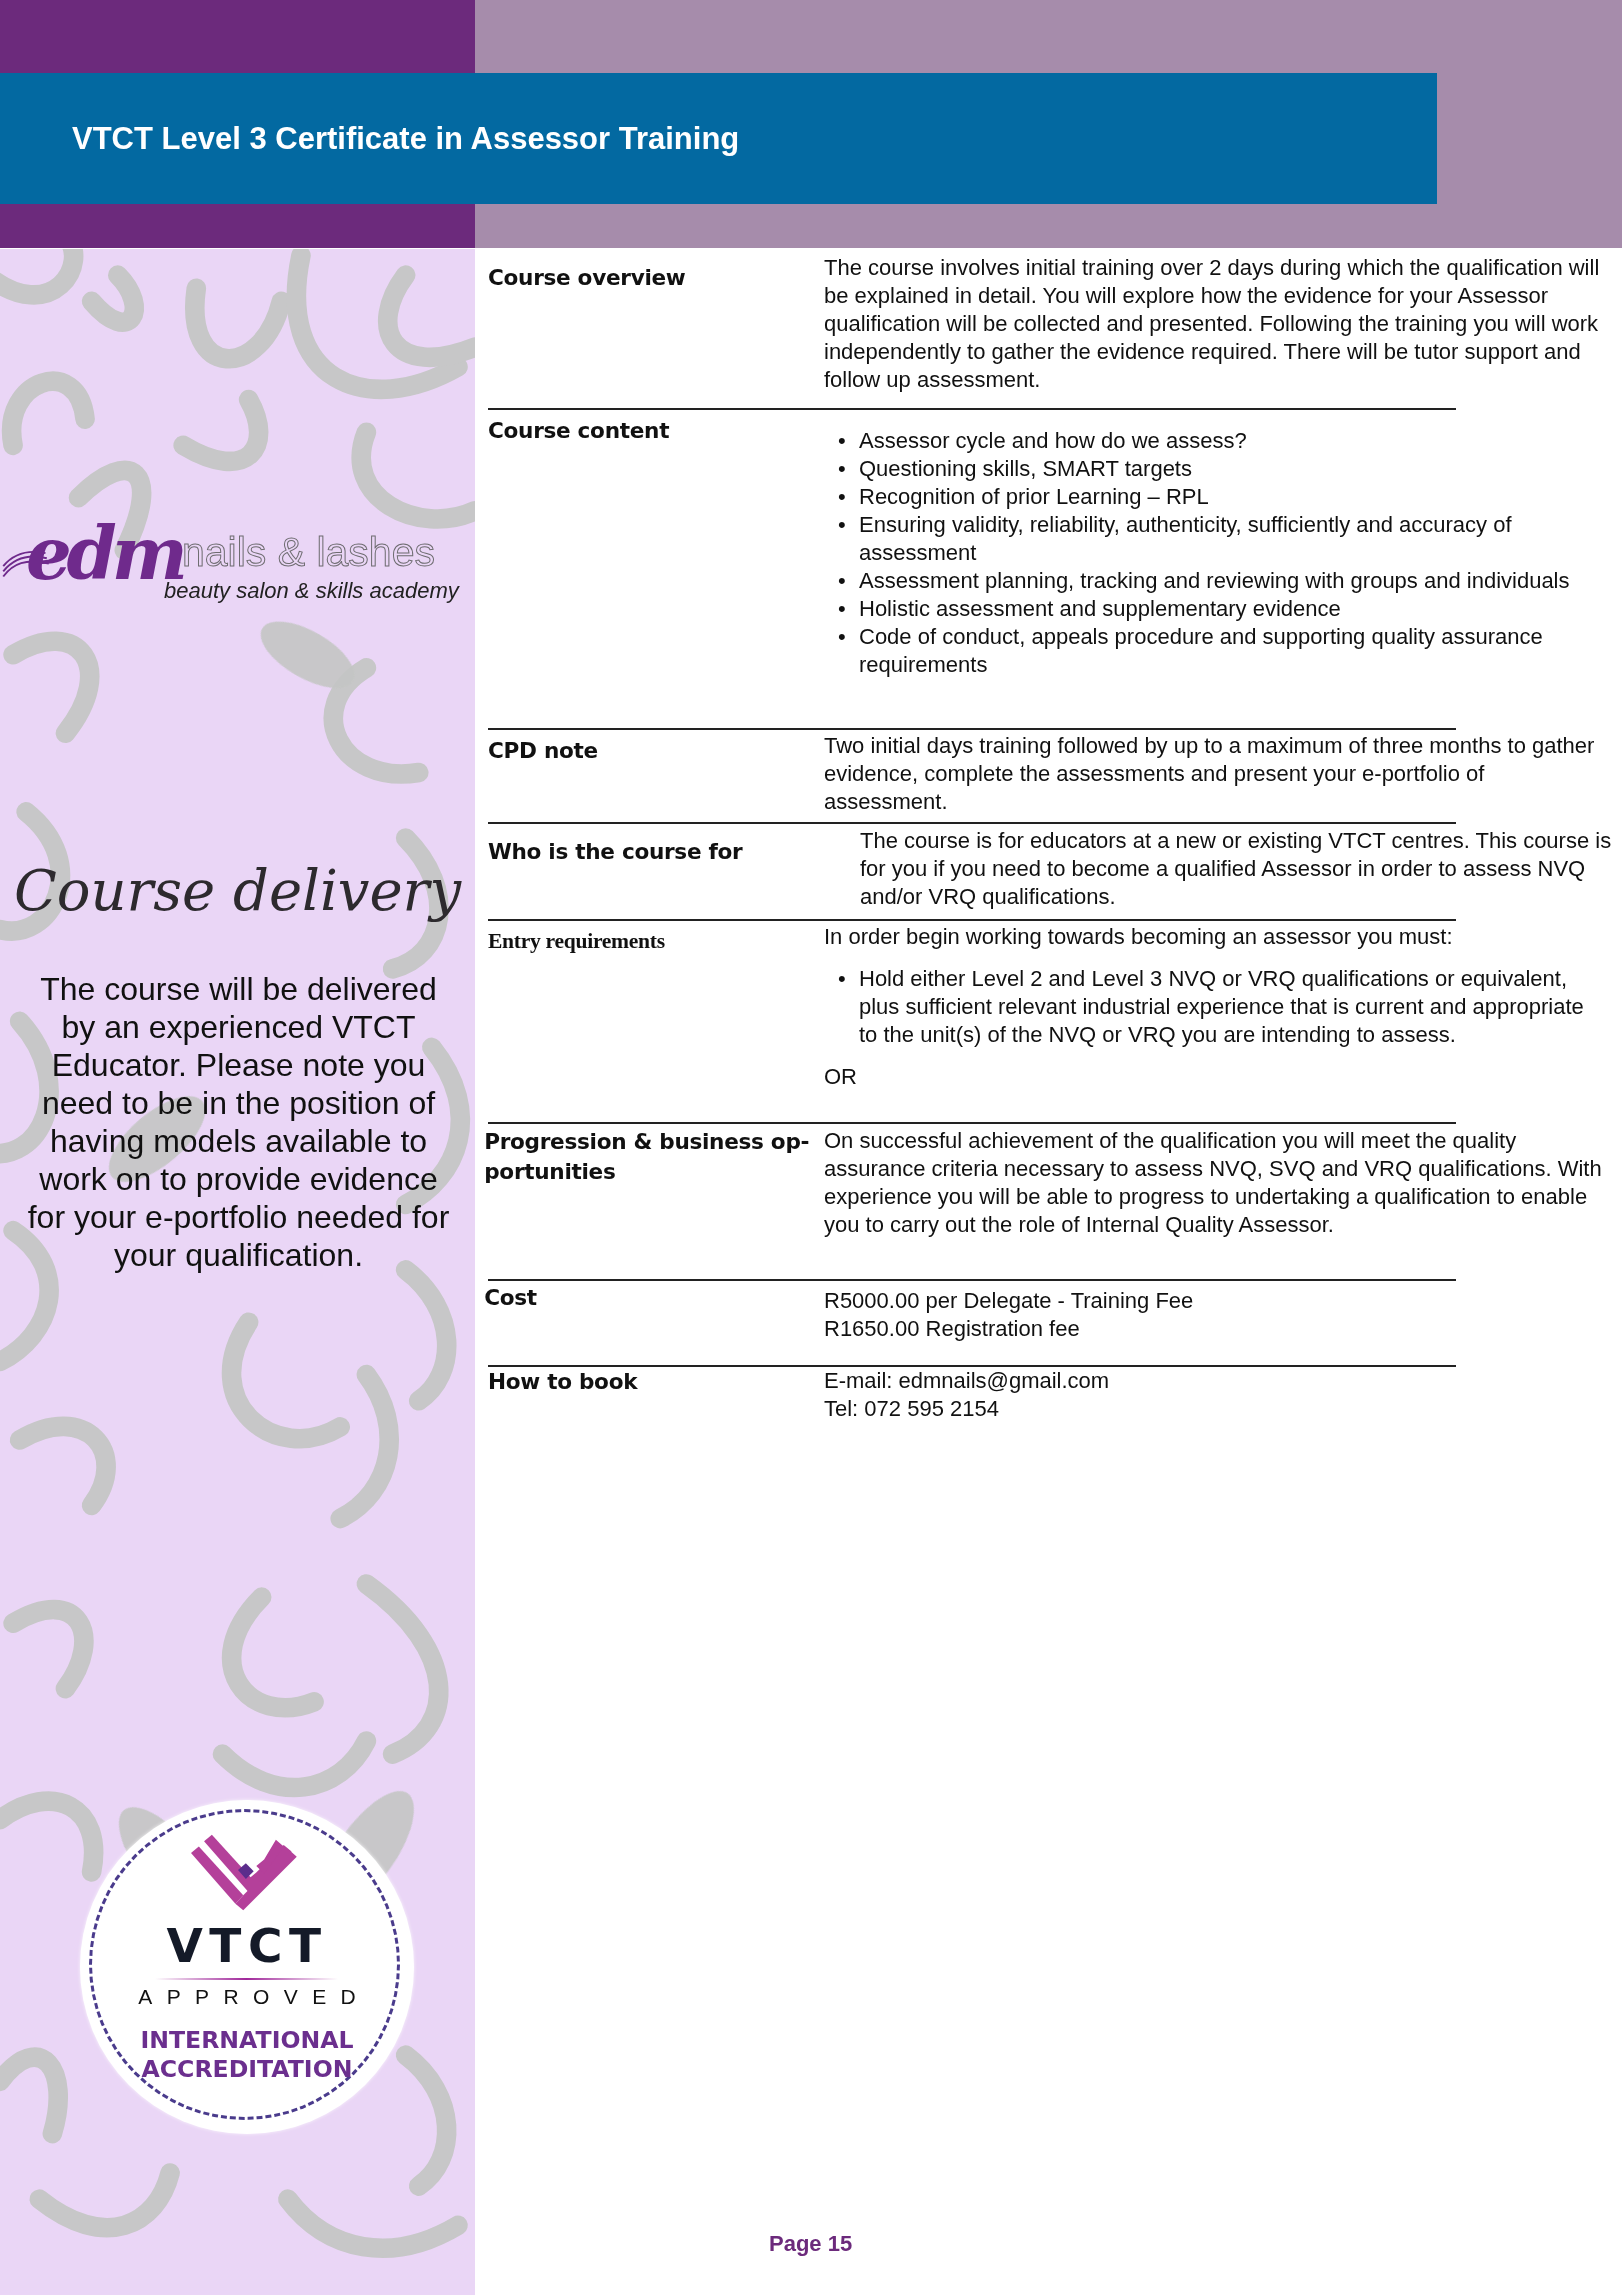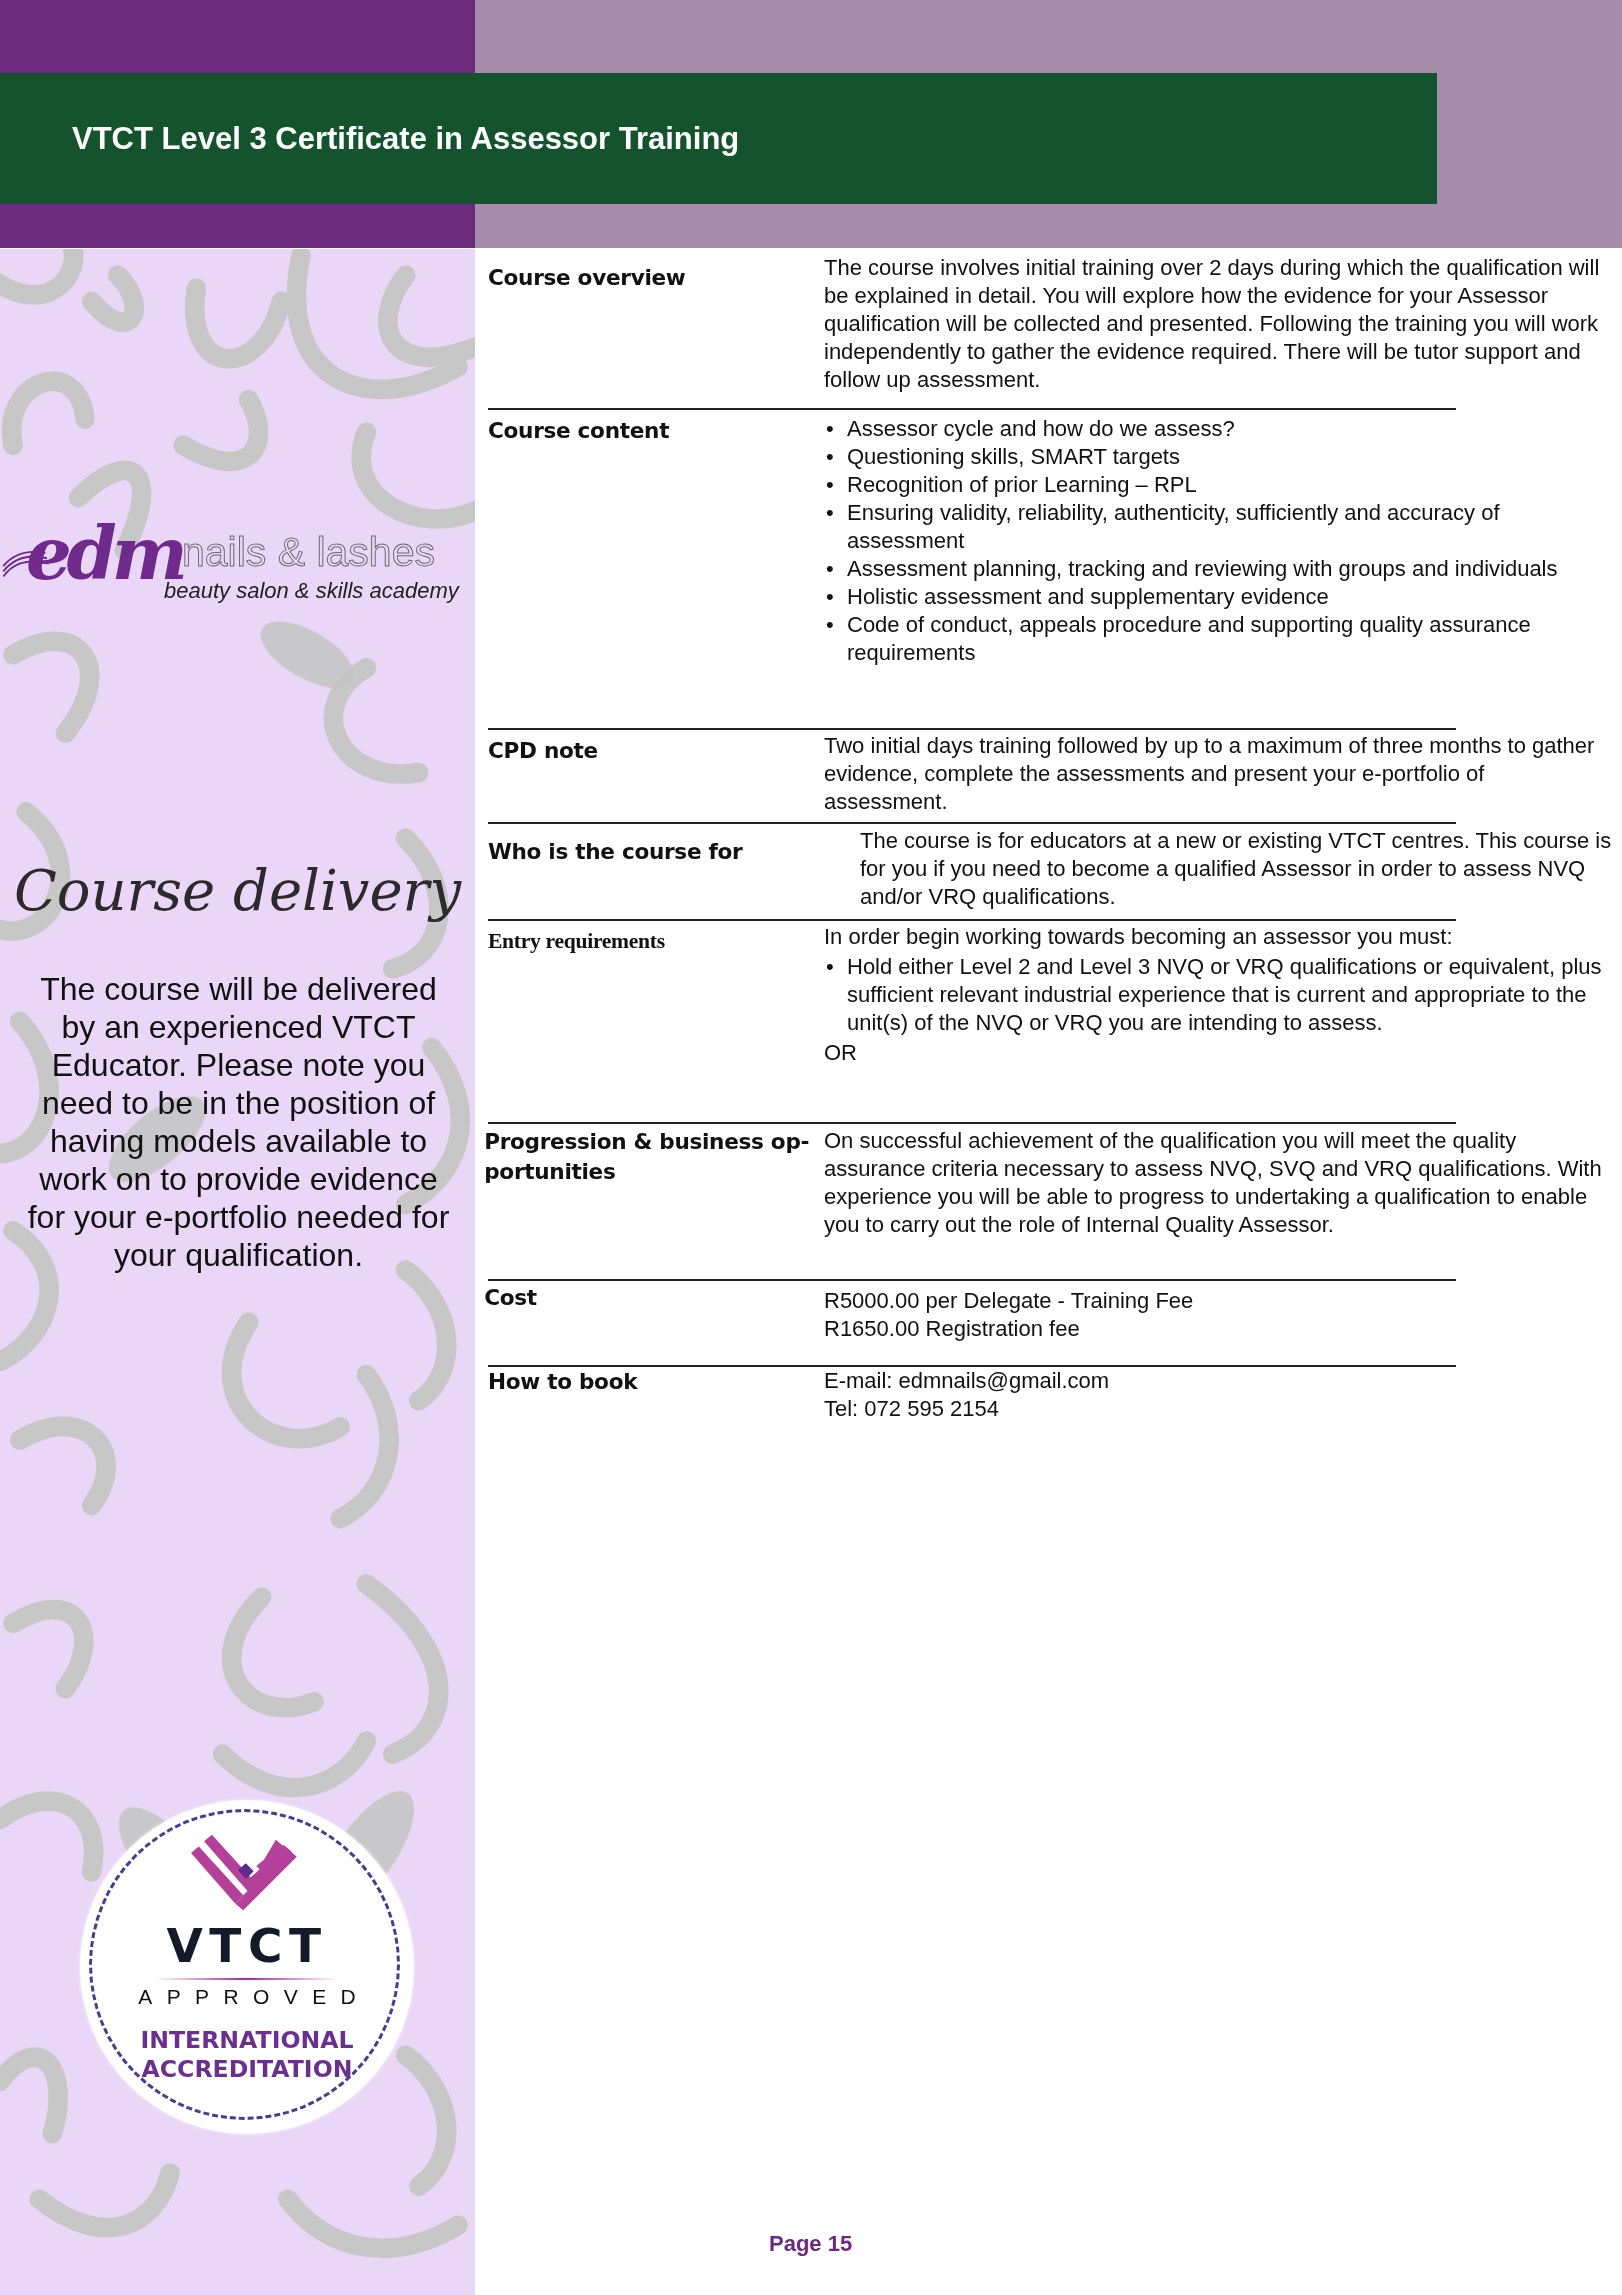--- a/index.html
+++ b/index.html
@@ -4,21 +4,21 @@
 <style>
   html, body { margin:0; padding:0; }
   body { width:1623px; height:2295px; position:relative; overflow:hidden; background:#ffffff; font-family:"Liberation Sans", sans-serif; }
 
   
   .band-left-top { position:absolute; left:0; top:0; width:475px; height:73px; background:#6c2a7c; }
   .band-right-top { position:absolute; left:475px; top:0; width:1148px; height:73px; background:#a68cab; }
   .band-left-bot { position:absolute; left:0; top:204px; width:475px; height:44px; background:#6c2a7c; }
   .band-right-bot { position:absolute; left:475px; top:204px; width:1148px; height:44px; background:#a68cab; }
   .band-right-side { position:absolute; left:1437px; top:73px; width:186px; height:131px; background:#a68cab; }
-  .title-bar { position:absolute; left:0; top:73px; width:1437px; height:131px; background:#14532d; display:flex; align-items:center; }
+  .title-bar { position:absolute; left:0; top:73px; width:1437px; height:131px; background:#0369a1; display:flex; align-items:center; }
   .title-bar h1 { margin:0 0 0 72px; color:#ffffff; font-size:31px; font-weight:bold; font-family:"Liberation Sans", sans-serif; letter-spacing:0px; }
 
   
   .sidebar { position:absolute; left:0; top:249px; width:475px; height:2047px; background:#ead6f6; overflow:hidden; }
   .sidebar svg.pattern { position:absolute; left:0; top:0; width:475px; height:2047px; }
 
   .logo { position:absolute; left:0; top:262px; width:475px; height:92px; }
   .logo .edm { position:absolute; left:26px; top:0; font-family:"DejaVu Serif", serif; font-style:italic; font-weight:bold; color:#6f2a8c; font-size:72px; letter-spacing:-5.2px; }
   .logo .lashes-icon { position:absolute; left:0; top:33px; }
   .logo .nails { position:absolute; left:182px; top:18.3px; font-size:41px; color:#a2a0a6; font-family:"Liberation Sans", sans-serif; -webkit-text-stroke:1px #6e6c70; color:transparent; }
@@ -34,21 +34,21 @@
   .badge .rule { position:absolute; left:75px; top:178px; width:183px; height:2px; background:linear-gradient(90deg, rgba(160,40,150,0), #a0289a, rgba(160,40,150,0)); }
   .badge .approved { position:absolute; left:0; top:185px; width:334px; text-align:center; font-size:21px; letter-spacing:14.4px; color:#111; font-family:"Liberation Sans", sans-serif; padding-left:14.4px; box-sizing:border-box; }
   .badge .intl { position:absolute; left:0; top:226px; width:334px; text-align:center; font-size:23.6px; line-height:29px; font-weight:bold; color:#6b2f8e; font-family:"DejaVu Sans", sans-serif; }
 
   
   .main { position:absolute; left:475px; top:249px; width:1148px; }
   .row { position:absolute; left:0; width:1148px; }
   .row .label { position:absolute; left:13px; font-family:"DejaVu Sans", sans-serif; font-weight:bold; font-size:21.6px; color:#111; line-height:30px; letter-spacing:-0.3px; }
   .row .value { position:absolute; left:349px; width:779px; font-family:"Liberation Sans", sans-serif; font-size:22px; line-height:28px; color:#111; }
   .rule { position:absolute; left:13px; width:968px; height:2px; background:#222; }
-  ul.bullets { list-style:none; margin:2px; padding:0; }
+  ul.bullets { list-style:none; margin:14px; padding:0; }
   ul.bullets li { position:relative; padding-left:21px; }
   ul.bullets li::before { content:"\2022"; position:absolute; left:0; top:0; }
   .plain-line { display:block; }
 
   .page-num { position:absolute; left:769px; top:2231px; font-family:"Liberation Sans", sans-serif; font-weight:bold; font-size:22px; color:#6c2a7c; }
 </style>
 </head>
 <body>
 
 <div class="band-left-top"></div>

